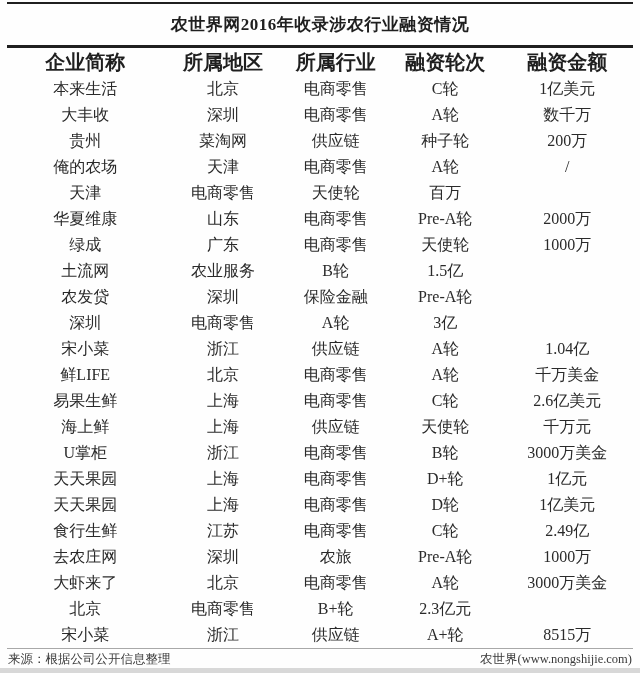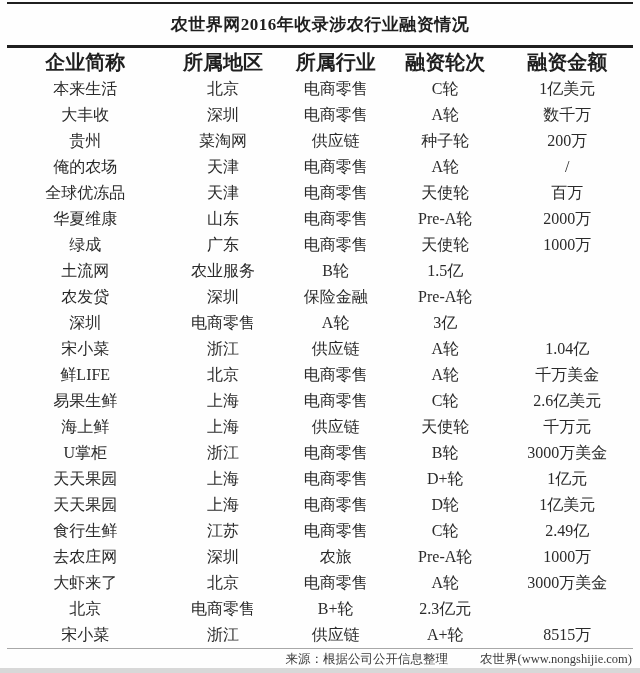--- a/index.html
+++ b/index.html
@@ -34,21 +34,21 @@
     grid-template-columns: 25% 19% 17% 18% 21%;
     align-items: center;
   }
   .tr.header { height: 28px; font-size: 20px; font-weight: bold; color: #1f1f1f; }
   .tbody .tr { height: 26px; font-size: 16px; }
   .td, .th { text-align: center; white-space: nowrap; overflow: hidden; }
   .footer {
     margin: 2px 8px 0 8px;
     height: 17px;
     display: flex;
-    justify-content: flex-end;
+    justify-content: space-between;
     align-items: center;
     font-size: 12.5px;
     color: #3a3a3a;
     gap: 32px;
   }
   .bottom-strip {
     position: absolute;
     left: 0; bottom: 0;
     width: 100%; height: 5px;
     background: #d8d8d8;
@@ -98,21 +98,20 @@
           <div class="td">200万</div>
         </div>
         <div class="tr">
           <div class="td">俺的农场</div>
           <div class="td">天津</div>
           <div class="td">电商零售</div>
           <div class="td">A轮</div>
           <div class="td">/</div>
         </div>
         <div class="tr">
-          <div class="td">全球优冻品</div>
           <div class="td">天津</div>
           <div class="td">电商零售</div>
           <div class="td">天使轮</div>
           <div class="td">百万</div>
         </div>
         <div class="tr">
           <div class="td">华夏维康</div>
           <div class="td">山东</div>
           <div class="td">电商零售</div>
           <div class="td">Pre-A轮</div>

